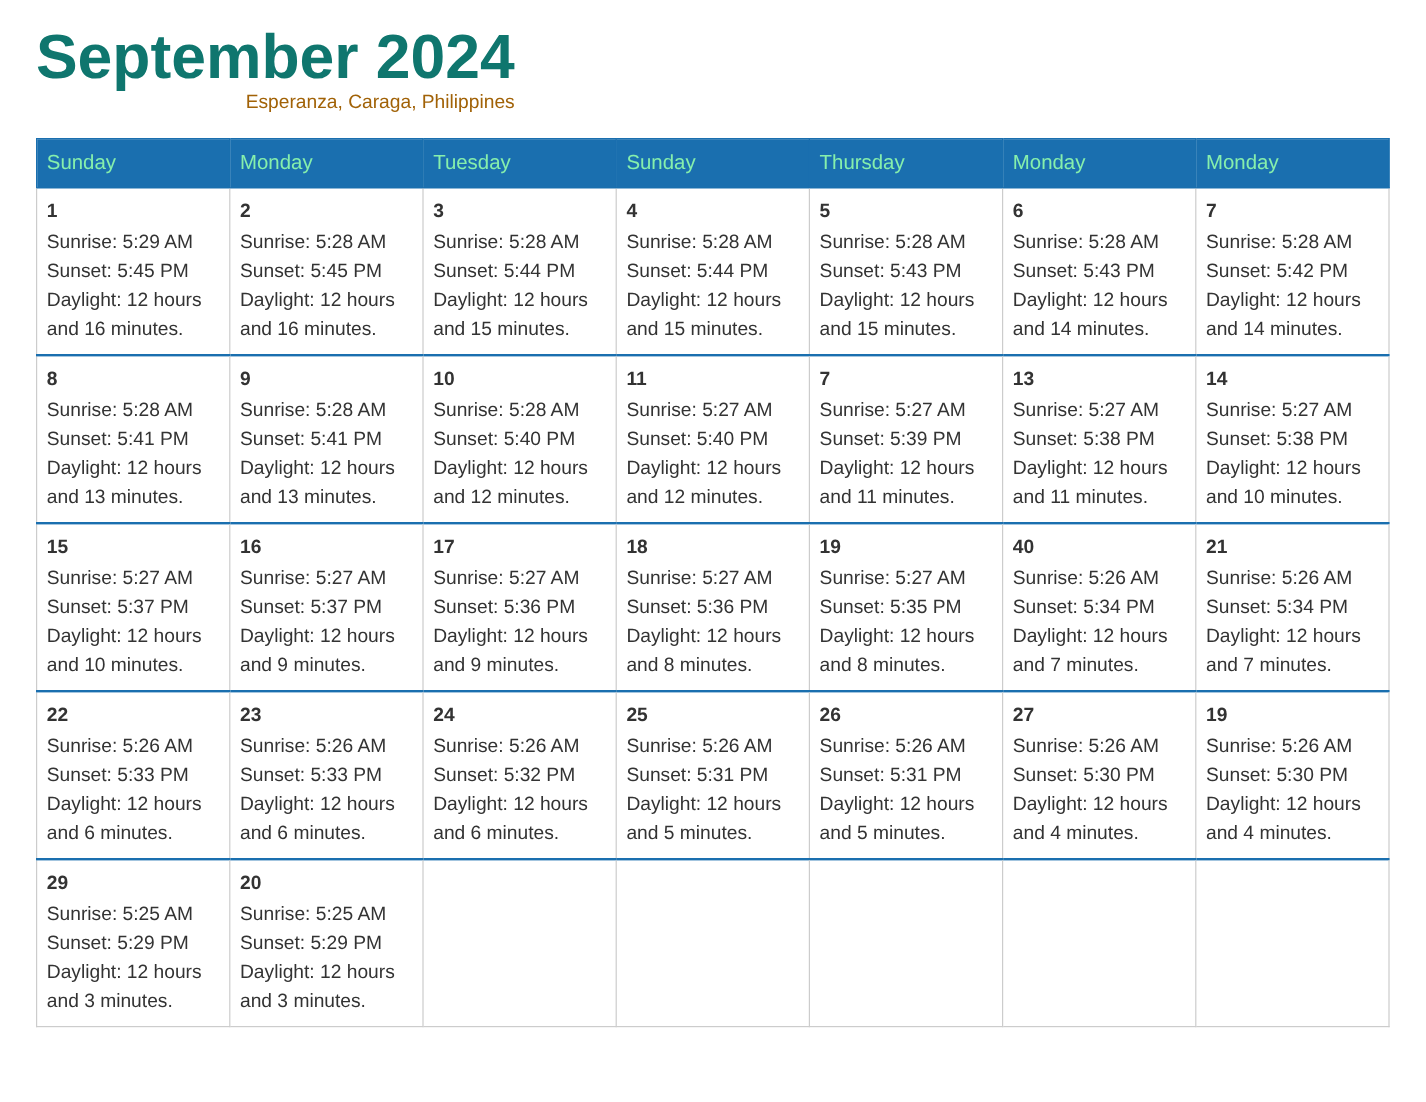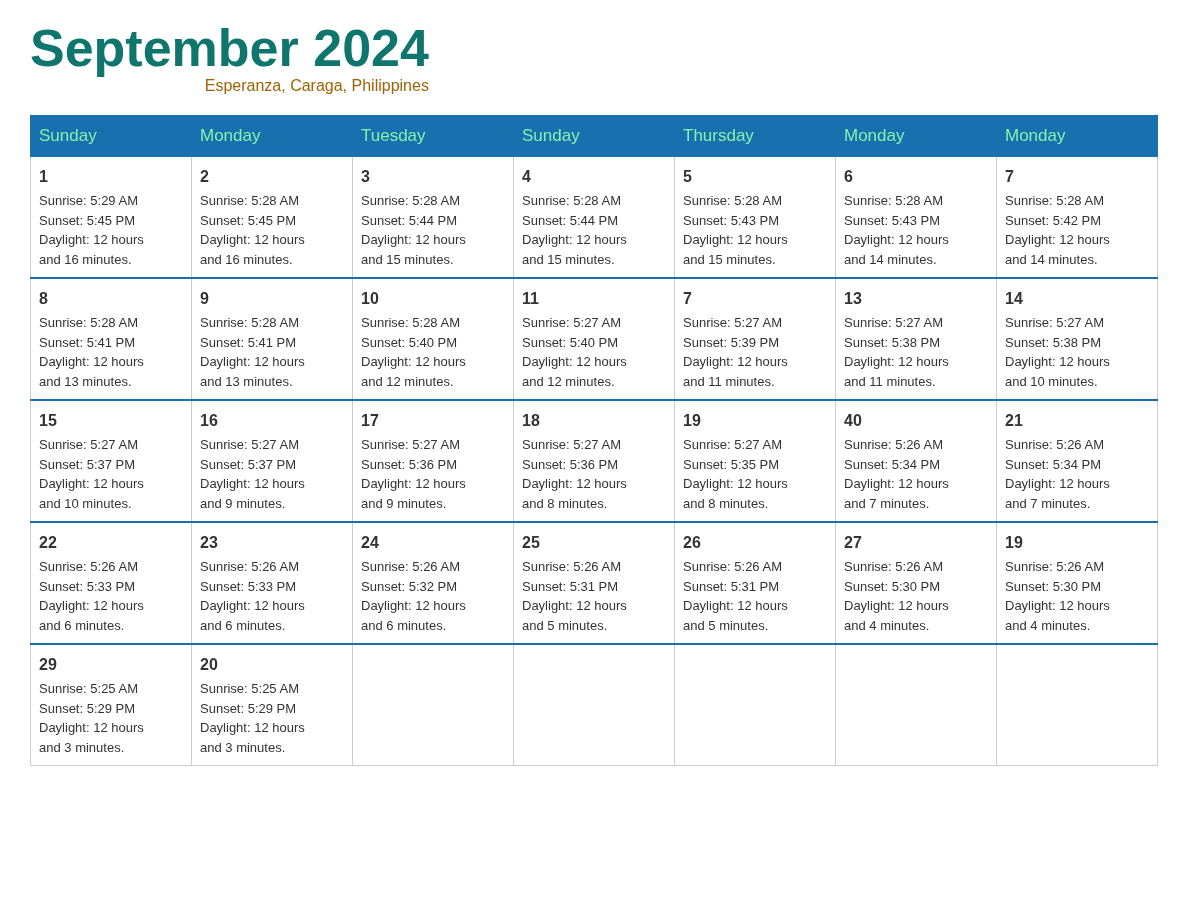--- a/index.html
+++ b/index.html
@@ -84,21 +84,21 @@
     .calendar td.empty {
       background: #fff;
     }
     .day-number {
       font-size: 16px;
       font-weight: bold;
       display: block;
       margin-bottom: 2px;
     }
     .day-info {
-      font-size: 13px;
+      font-size: 16px;
       color: #333;
     }
     .row-divider td {
       border-top: 2px solid #1a6faf;
     }
   </style>
 </head>
 <body>
 
 <div class="header-area">

